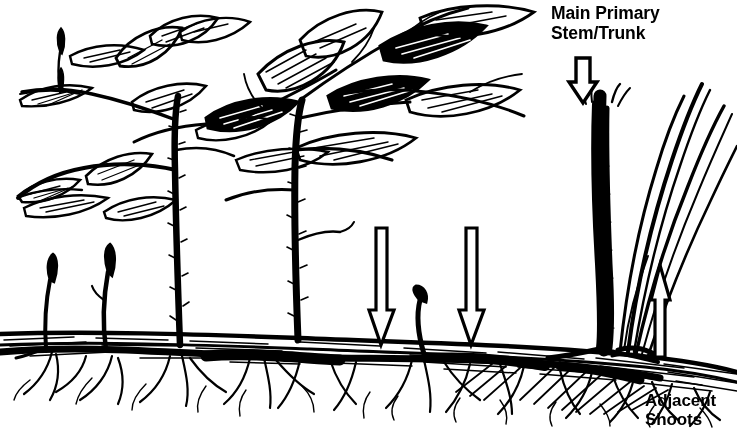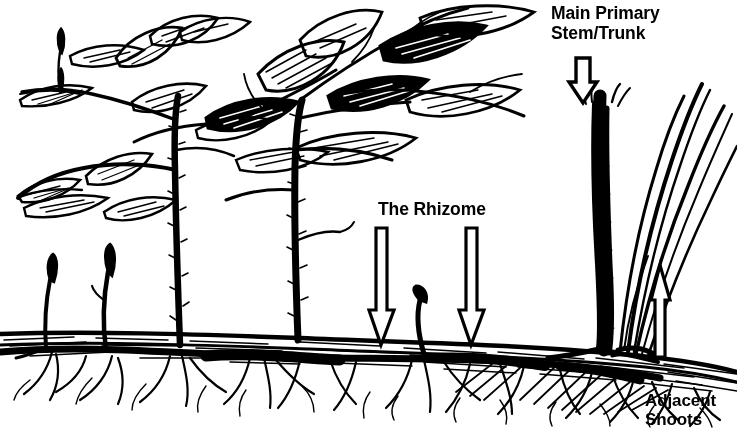--- a/index.html
+++ b/index.html
@@ -396,18 +396,17 @@
     </g>
 
     <g>
       <path d="M655 357 L 665 357 L 665 300 L 670 300 L 660 265 L 651 300 L 655 300 Z" fill="#ffffff" stroke="#000000" stroke-width="3.2" stroke-linejoin="miter"></path>
     </g>
   </svg>
 
   <div class="label" id="label-main-stem">Main Primary
 Stem/Trunk</div>
 
-  <div class="label" id="label-rhizome">The Rhizome</div>
 
   <div class="label" id="label-adjacent">Adjacent
 Shoots</div>
 
 </div>
 
 </body></html>

